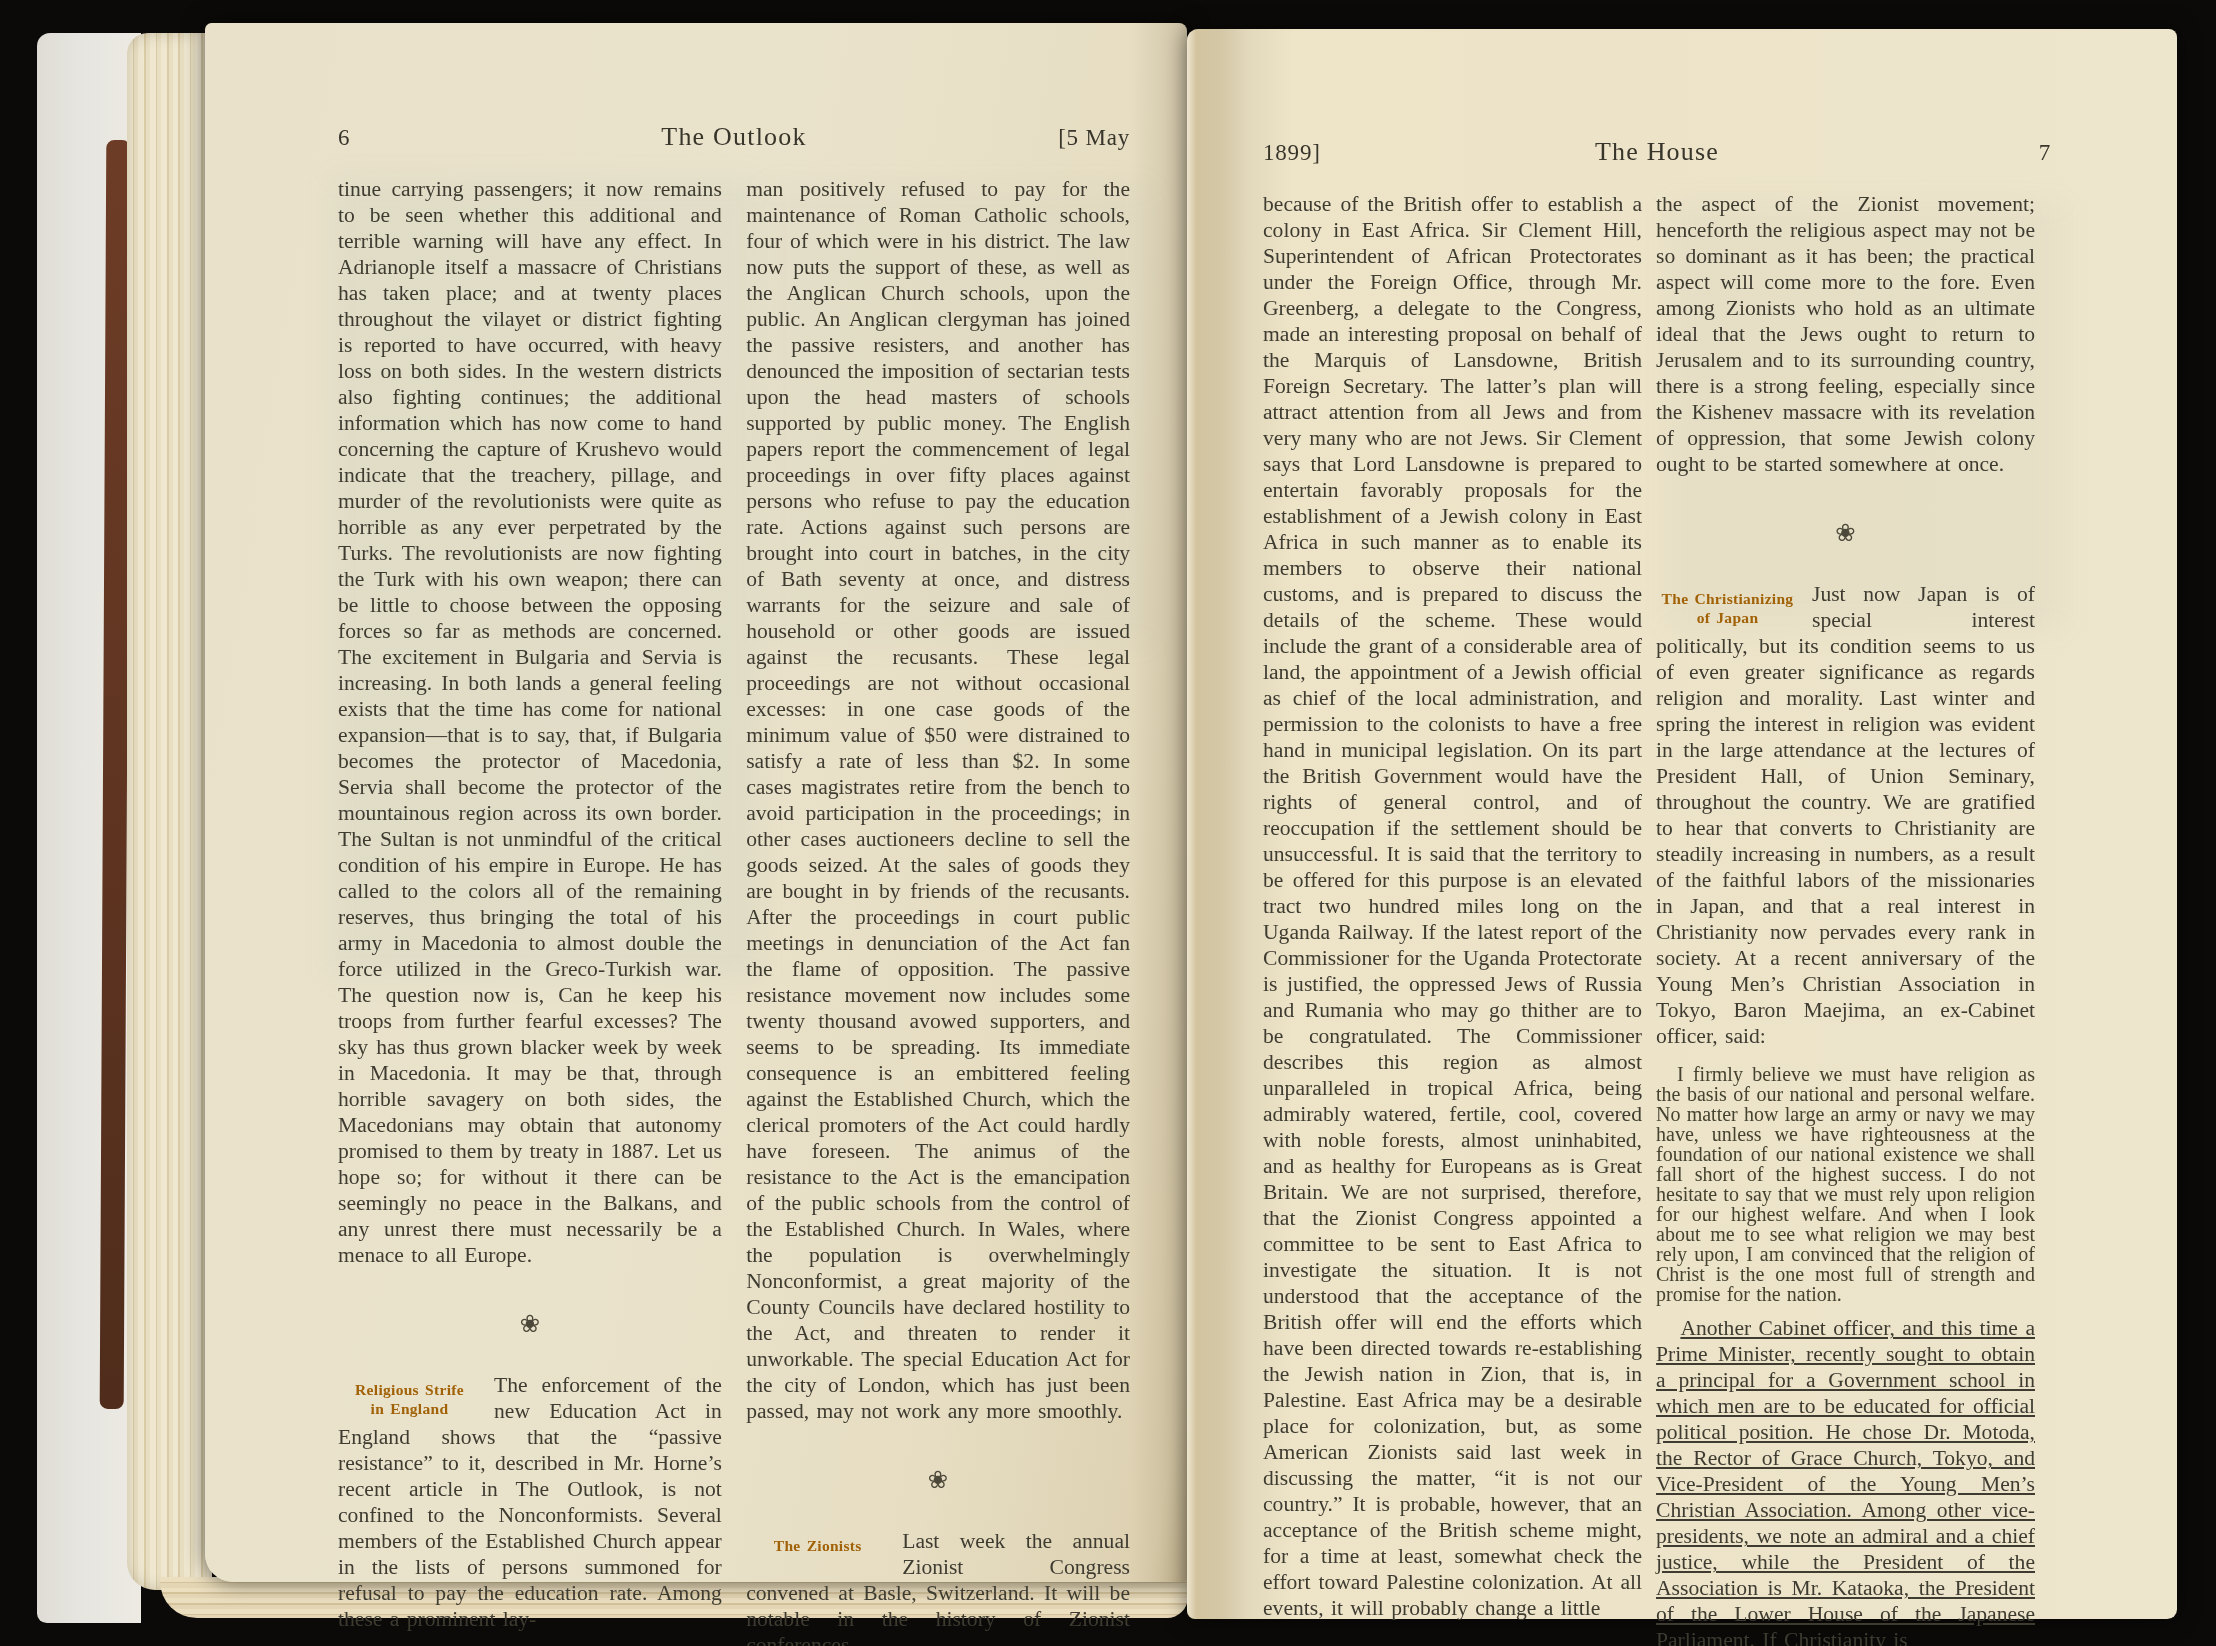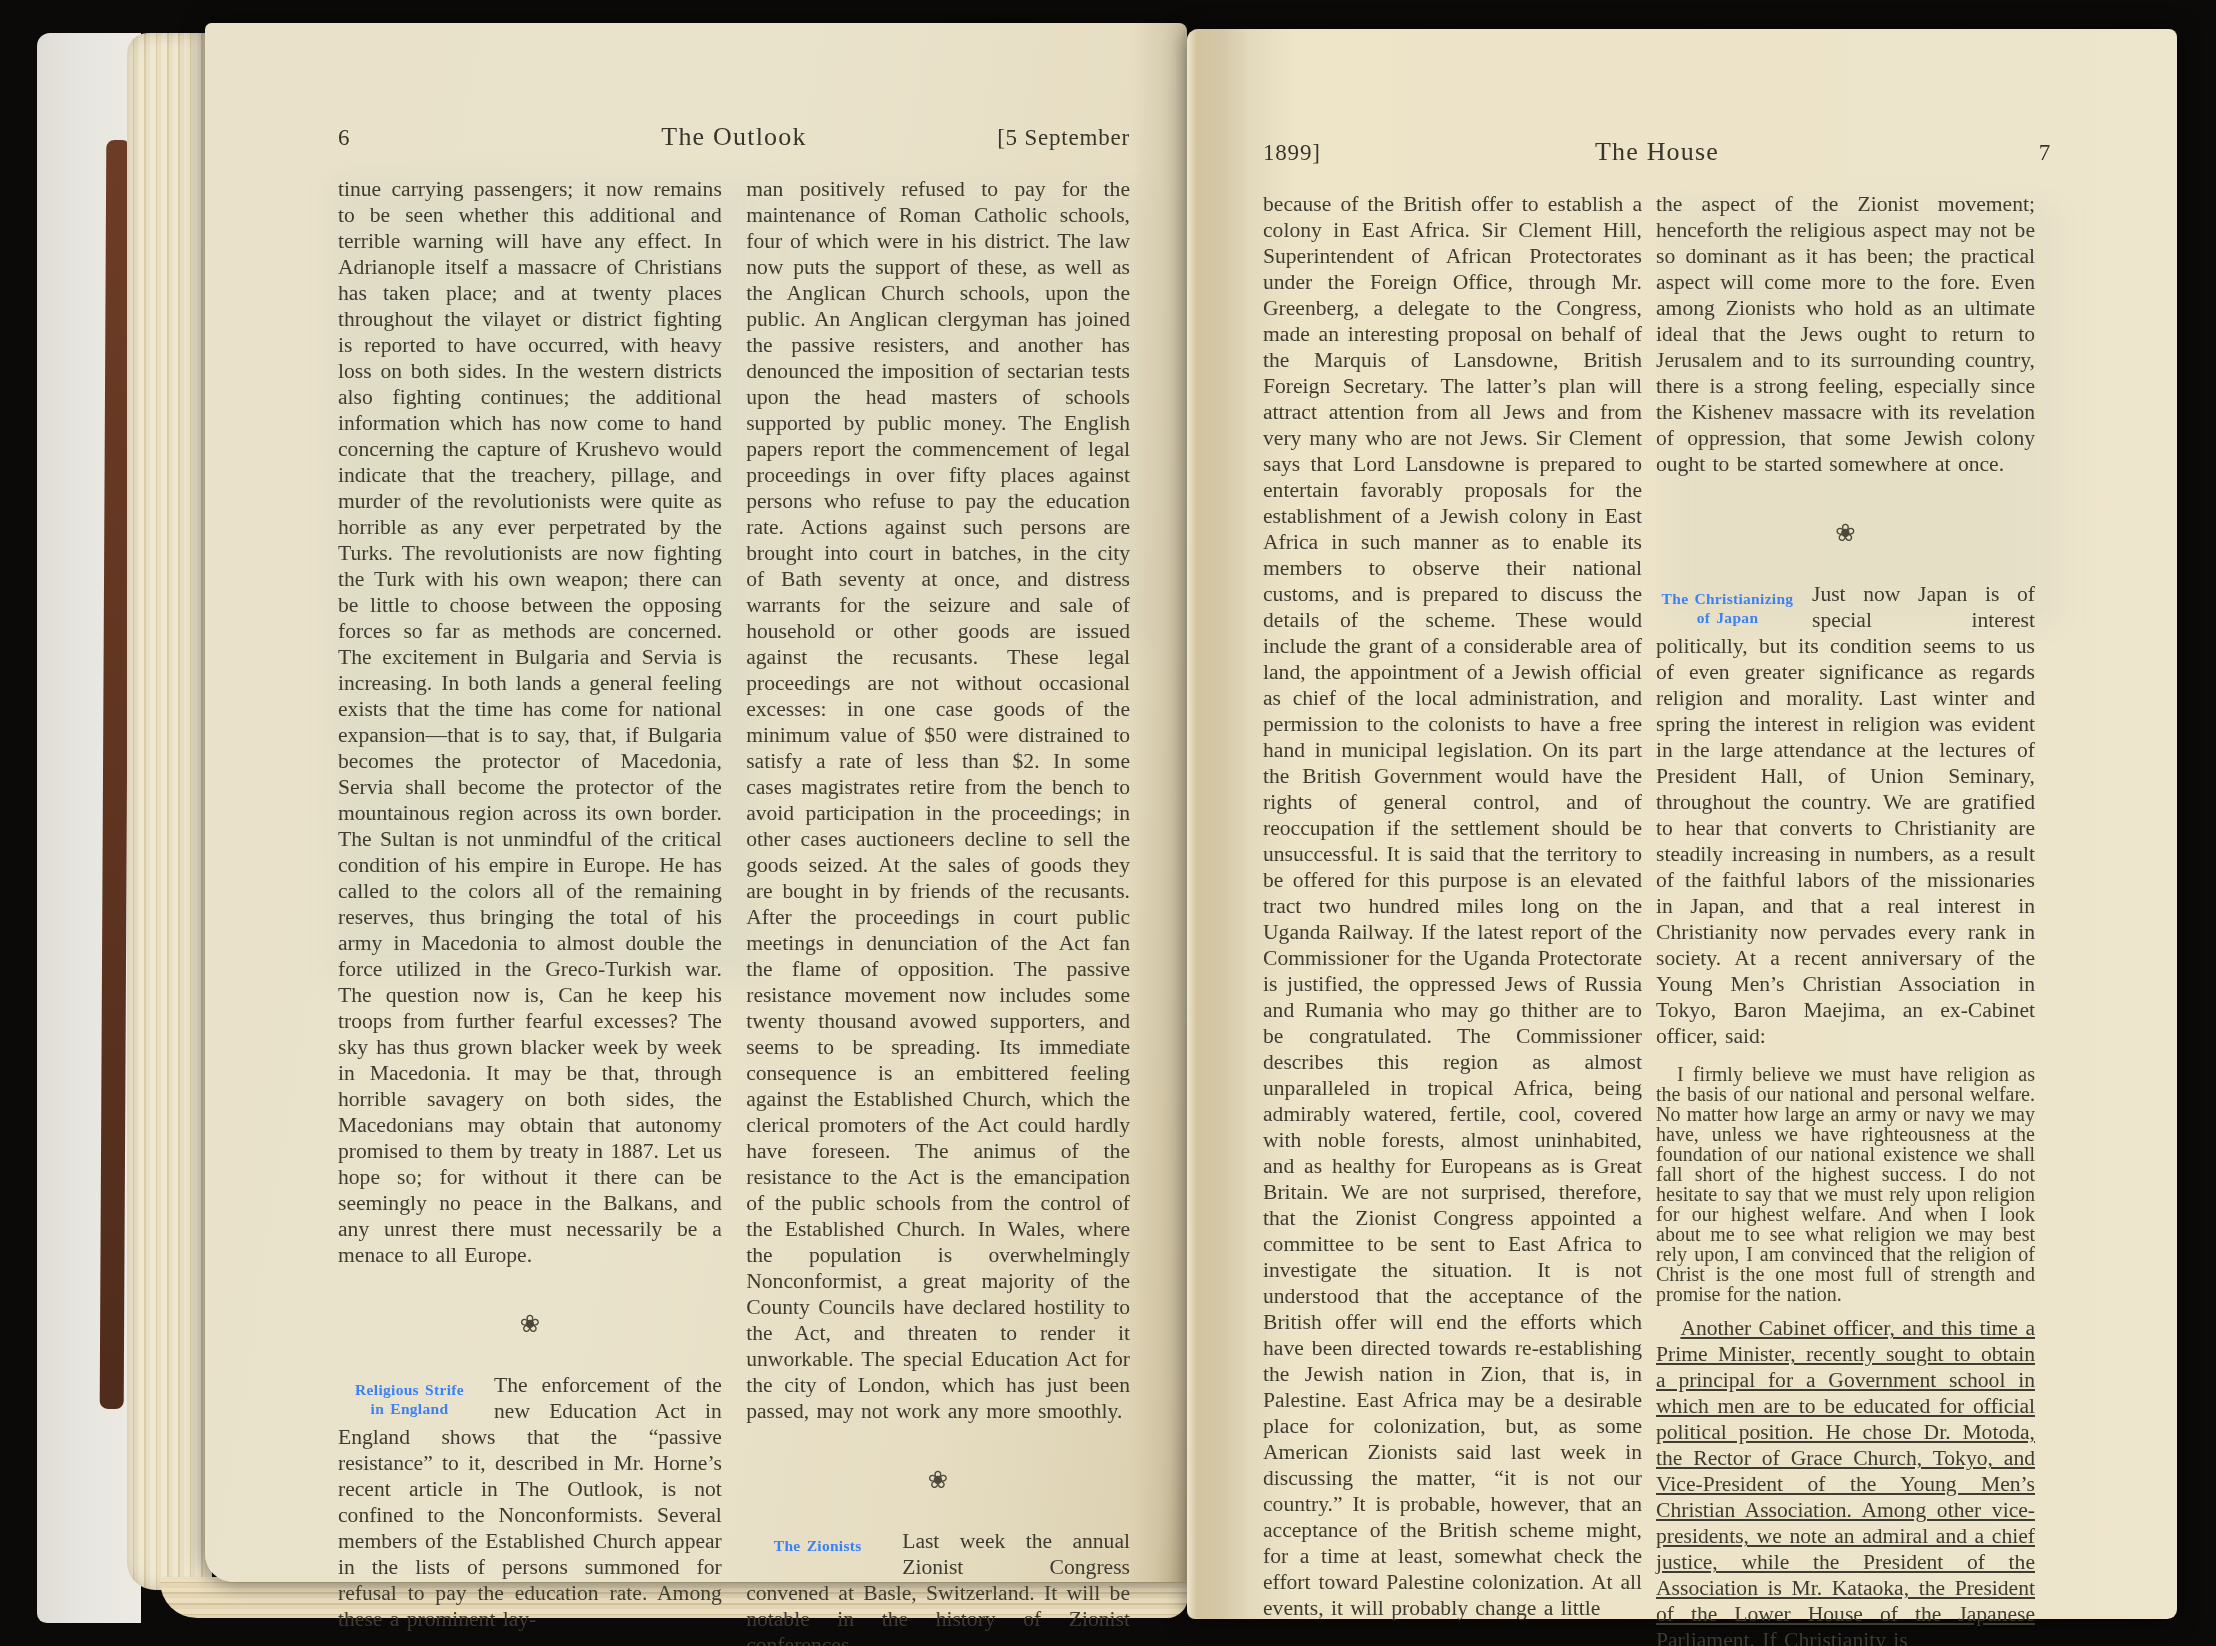--- a/index.html
+++ b/index.html
@@ -53,21 +53,21 @@
   .ta-right .col{width:379px;}
 
   .para{margin:0;font-size:21.6px;line-height:26px;text-align:justify;
         word-spacing:.09em;color:#3e3b31;}
   .para.indent{text-indent:24.4px;text-decoration:underline;}
   .quote{margin:14.7px 0 11.4px;font-size:20px;line-height:20px;text-align:justify;
         text-indent:21px;word-spacing:.06em;color:#45422f;}
   .ornament{text-align:center;font-size:24.4px;color:#4c483a;margin:41px 0 34px;
         font-family:"DejaVu Sans","Liberation Serif",serif;}
   .sidenote{float:left;width:143px;margin:7.3px 13px 3.3px 0;font-weight:bold;
-        font-size:15.5px;line-height:19px;text-align:center;color:#3b82f6;
+        font-size:15.5px;line-height:19px;text-align:center;color:#a16207;
         letter-spacing:0.3px;}
   .col::after{content:"";display:block;clear:both;}
 </style>
 </head>
 <body>
 
 <div class="stage">
 
   <div class="under-sheet"></div>
   <div class="spine-strip"></div>
@@ -78,21 +78,21 @@
   <div class="page page-right"></div>
 
   <div class="ghost g1"></div>
   <div class="ghost g2"></div>
   <div class="ghost g3"></div>
 
   <div class="text-area ta-left">
     <div class="pg-header">
       <span class="h-side">6</span>
       <span class="h-title">The Outlook</span>
-      <span class="h-side h-right">[5 September</span>
+      <span class="h-side h-right">[5 May</span>
     </div>
     <div class="cols">
       <div class="col">
           <p class="para">tinue carrying passengers; it now remains to be seen whether this additional and terrible warning will have any effect. In Adrianople itself a massacre of Christians has taken place; and at twenty places throughout the vilayet or district fighting is reported to have occurred, with heavy loss on both sides. In the western districts also fighting continues; the additional information which has now come to hand concerning the capture of Krushevo would indicate that the treachery, pillage, and murder of the revolutionists were quite as horrible as any ever perpetrated by the Turks. The revolutionists are now fighting the Turk with his own weapon; there can be little to choose between the opposing forces so far as methods are concerned. The excitement in Bulgaria and Servia is increasing. In both lands a general feeling exists that the time has come for national expansion—that is to say, that, if Bulgaria becomes the protector of Macedonia, Servia shall become the protector of the mountainous region across its own border. The Sultan is not unmindful of the critical condition of his empire in Europe. He has called to the colors all of the remaining reserves, thus bringing the total of his army in Macedonia to almost double the force utilized in the Greco-Turkish war. The question now is, Can he keep his troops from further fearful excesses? The sky has thus grown blacker week by week in Macedonia. It may be that, through horrible savagery on both sides, the Macedonians may obtain that autonomy promised to them by treaty in 1887. Let us hope so; for without it there can be seemingly no peace in the Balkans, and any unrest there must necessarily be a menace to all Europe.</p>
           <div class="ornament">❀</div>
           <p class="para"><span class="sidenote">Religious Strife<br>in England</span>The enforcement of the new Education Act in England shows that the “passive resistance” to it, described in Mr. Horne’s recent article in The Outlook, is not confined to the Nonconformists. Several members of the Established Church appear in the lists of persons summoned for refusal to pay the education rate. Among these a prominent lay-</p>
         </div>
       <div class="col">
           <p class="para">man positively refused to pay for the maintenance of Roman Catholic schools, four of which were in his district. The law now puts the support of these, as well as the Anglican Church schools, upon the public. An Anglican clergyman has joined the passive resisters, and another has denounced the imposition of sectarian tests upon the head masters of schools supported by public money. The English papers report the commencement of legal proceedings in over fifty places against persons who refuse to pay the education rate. Actions against such persons are brought into court in batches, in the city of Bath seventy at once, and distress warrants for the seizure and sale of household or other goods are issued against the recusants. These legal proceedings are not without occasional excesses: in one case goods of the minimum value of $50 were distrained to satisfy a rate of less than $2. In some cases magistrates retire from the bench to avoid participation in the proceedings; in other cases auctioneers decline to sell the goods seized. At the sales of goods they are bought in by friends of the recusants. After the proceedings in court public meetings in denunciation of the Act fan the flame of opposition. The passive resistance movement now includes some twenty thousand avowed supporters, and seems to be spreading. Its immediate consequence is an embittered feeling against the Established Church, which the clerical promoters of the Act could hardly have foreseen. The animus of the resistance to the Act is the emancipation of the public schools from the control of the Established Church. In Wales, where the population is overwhelmingly Nonconformist, a great majority of the County Councils have declared hostility to the Act, and threaten to render it unworkable. The special Education Act for the city of London, which has just been passed, may not work any more smoothly.</p>
           <div class="ornament">❀</div>

